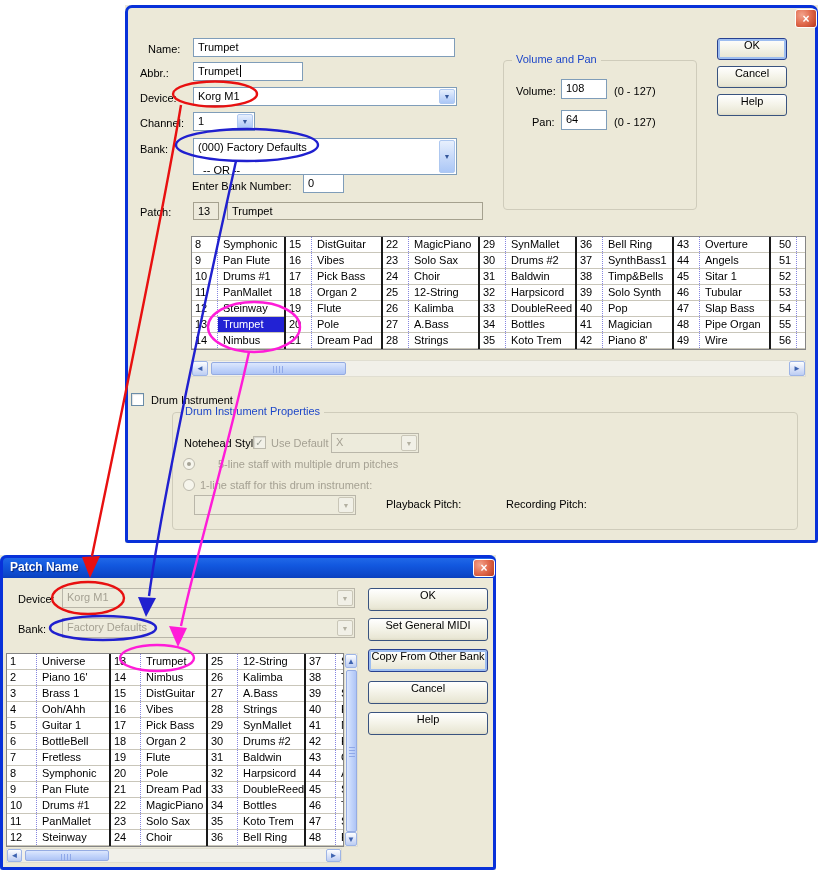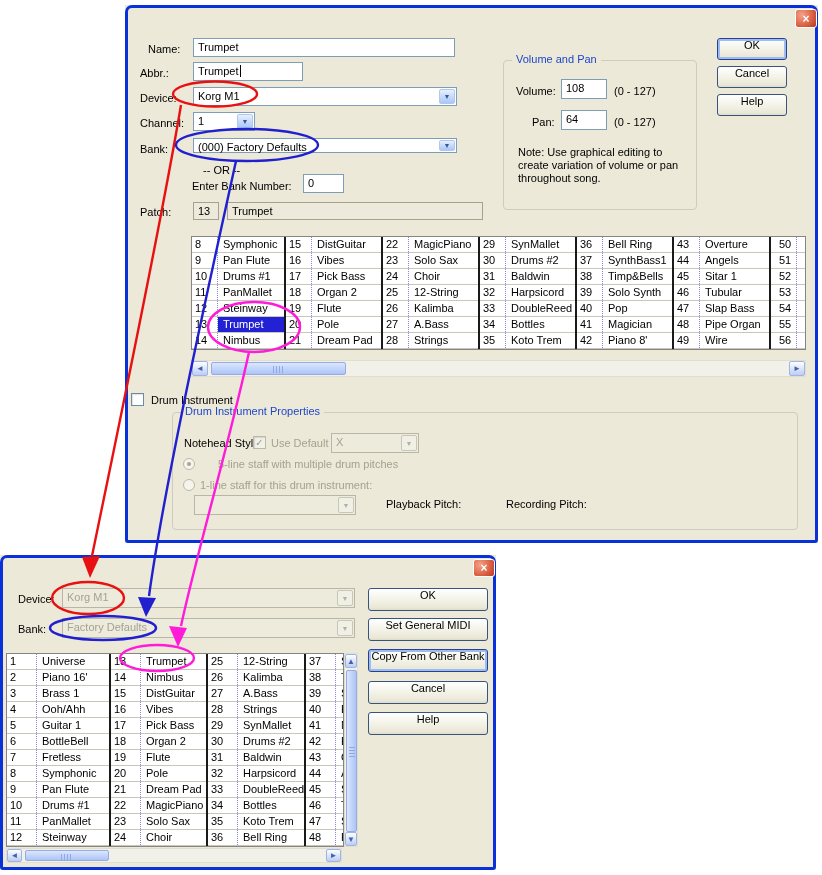--- a/index.html
+++ b/index.html
@@ -106,21 +106,21 @@
       <span class="cbtn">▼</span>
     </div>
 
     <span class="lbl" style="left:15px;top:112px;">Channel:</span>
     <div class="combo" style="left:68px;top:107px;width:62px;height:19px;">
       <span class="cval">1</span>
       <span class="cbtn">▼</span>
     </div>
 
     <span class="lbl" style="left:15px;top:138px;">Bank:</span>
-    <div class="combo" style="left:68px;top:133px;width:264px;height:15px;">
+    <div class="combo" style="left:68px;top:133px;width:264px;height:37px;">
       <span class="cval">(000) Factory Defaults</span>
       <span class="cbtn">▼</span>
     </div>
 
     <span class="lbl" style="left:78px;top:159px;">-- OR --</span>
     <span class="lbl" style="left:67px;top:175px;">Enter Bank Number:</span>
     <div class="inp" style="left:178px;top:169px;width:41px;height:19px;">
       <span>0</span>
     </div>
 
@@ -385,35 +385,37 @@
       <span class="lbl" style="left:12px;top:24px;">Volume:</span>
       <div class="inp" style="left:57px;top:18px;width:46px;height:20px;">
         <span>108</span>
       </div>
       <span class="lbl" style="left:110px;top:24px;">(0 - 127)</span>
       <span class="lbl" style="left:28px;top:55px;">Pan:</span>
       <div class="inp" style="left:57px;top:49px;width:46px;height:20px;">
         <span>64</span>
       </div>
       <span class="lbl" style="left:110px;top:55px;">(0 - 127)</span>
-      <div class="lbl" style="left:14px;top:85px;width:172px;white-space:normal;line-height:13px;">Note: Use graphical editing to create variation of volume or pan throughout song.</div>
     </div>
 
     <div class="xbtn focused" style="left:592px;top:33px;width:70px;height:22px;">
       <span>OK</span>
     </div>
     <div class="xbtn" style="left:592px;top:61px;width:70px;height:22px;">
       <span>Cancel</span>
     </div>
     <div class="xbtn" style="left:592px;top:89px;width:70px;height:22px;">
       <span>Help</span>
     </div>
   </div>
 
   <div class="dlg" style="left:0px;top:555px;width:496px;height:315px;">
+    <div class="tbar" style="height:23px;">
+      <span>Patch Name</span>
+    </div>
     <div class="xclose" style="left:473px;height:16px;">
       <span>×</span>
     </div>
 
     <span class="lbl" style="left:18px;top:38px;">Device:</span>
     <div class="combo dis" style="left:62px;top:33px;width:293px;height:20px;">
       <span class="cval">Korg M1</span>
       <span class="cbtn">▼</span>
     </div>
 

